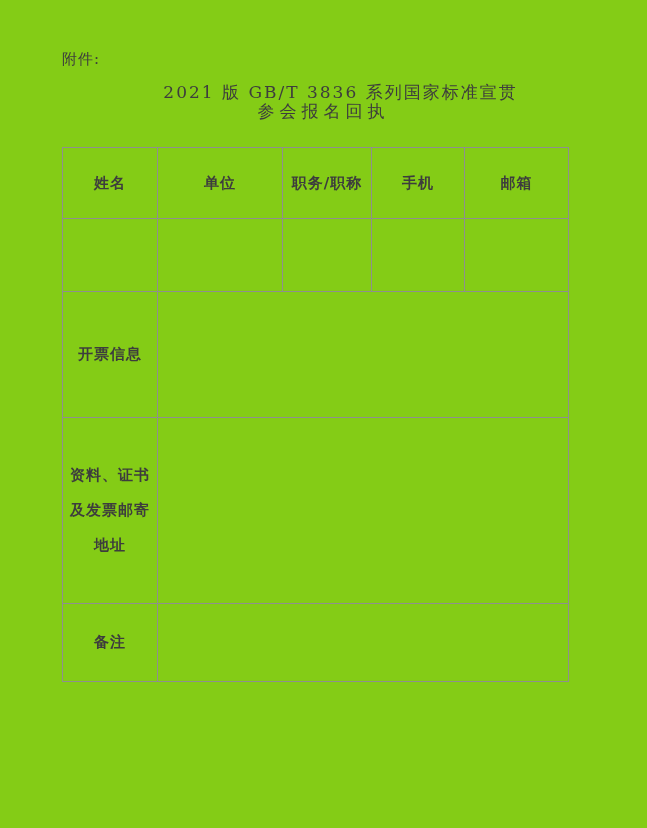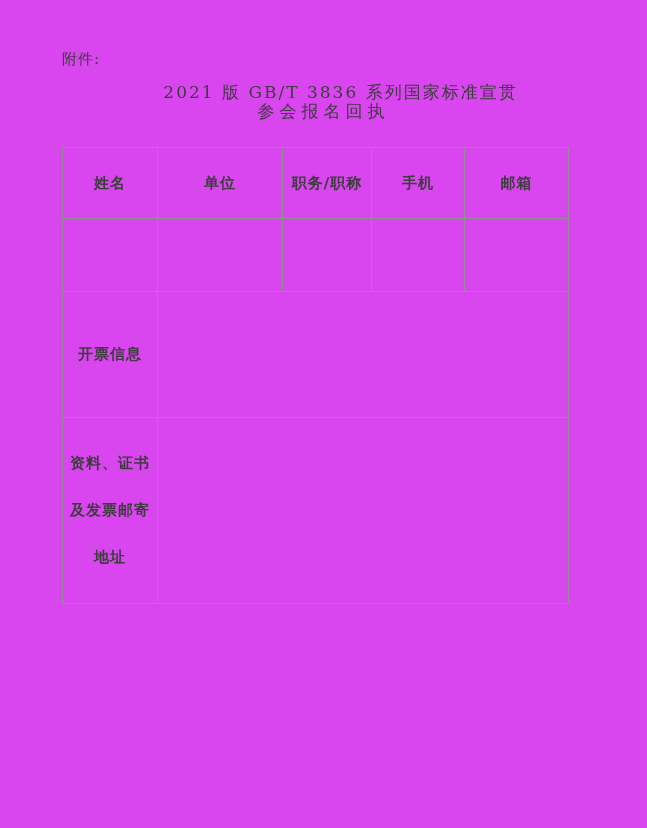--- a/index.html
+++ b/index.html
@@ -1,20 +1,20 @@
 <!DOCTYPE html>
 <html><head>
 <meta charset="utf-8">
 <style>
   html, body { margin: 0; padding: 0; background: #ffffff; }
   .page {
     position: relative;
     width: 647px;
     height: 828px;
-    background: #d946ef;
+    background: #84cc16;
     font-family: "DejaVu Serif", "Liberation Serif", serif;
     color: #3d3d3d;
     overflow: hidden;
   }
   .attachment {
     position: absolute;
     left: 62px;
     top: 48px;
     font-size: 15px;
     line-height: 22px;
@@ -59,21 +59,21 @@
     color: #3d3d3d;
   }
   .row-header  { height: 71px; }
   .row-entry   { height: 73px; }
   .row-period  { height: 71px; }
   .row-invoice { height: 126px; }
   .row-address { height: 186px; }
   .row-remarks { height: 78px; }
   .label-multiline {
     white-space: pre-line;
-    line-height: 47px;
+    line-height: 35px;
   }
 </style>
 </head>
 <body>
 
 <div class="page">
 
   <div class="attachment">附件:</div>
 
   <div class="title">2021 版 GB/T 3836 系列国家标准宣贯</div>
@@ -112,16 +112,20 @@
       <td colspan="4"></td>
     </tr>
 
     <tr class="row-address">
       <td class="label-multiline">资料、证书
 及发票邮寄
 地址</td>
       <td colspan="4"></td>
     </tr>
 
+    <tr class="row-remarks">
+      <td>备注</td>
+      <td colspan="4"></td>
+    </tr>
   </tbody>
     </table>
 
 </div>
 
 </body></html>

